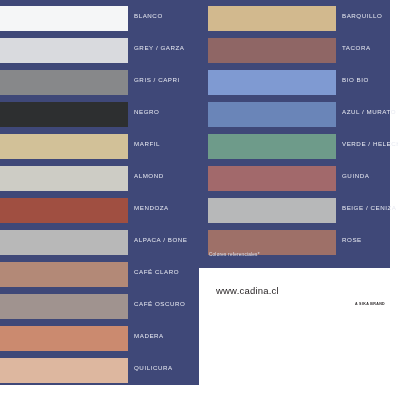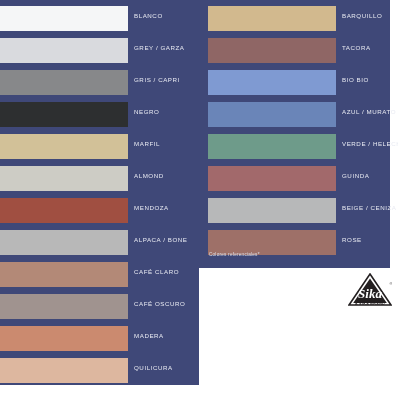--- a/index.html
+++ b/index.html
@@ -213,23 +213,16 @@
     </div>
     <div class="swatch-row">
       <div class="swatch-chip" style="background: rgb(158, 112, 104);"></div>
       <div class="swatch-label">ROSE</div>
     </div>
   </div>
 
 <div id="footnote">Colores referenciales*</div>
 
 <div id="footer-card">
-
-  <div id="brand-logo">
-    <svg width="44" height="34" viewBox="0 0 44 34" xmlns="http://www.w3.org/2000/svg">
-      <polygon points="22,1 43,32 1,32" fill="none" stroke="#231f20" stroke-width="1.6"></polygon>
-      <polygon points="22,5.5 38.8,30 5.2,30" fill="#231f20"></polygon>
-      <text x="22" y="25" text-anchor="middle" font-family="Liberation Serif, serif" font-size="13" font-style="italic" font-weight="bold" fill="#ffffff">Sika</text>
-      <text x="41.5" y="12" font-family="Liberation Sans, sans-serif" font-size="4" fill="#231f20">®</text>
-    </svg>
-  </div>
+  <div id="site-url">www.cadina.cl</div>
+
   <div id="brand-tagline">A SIKA BRAND</div>
 </div>
 
 </body></html>

